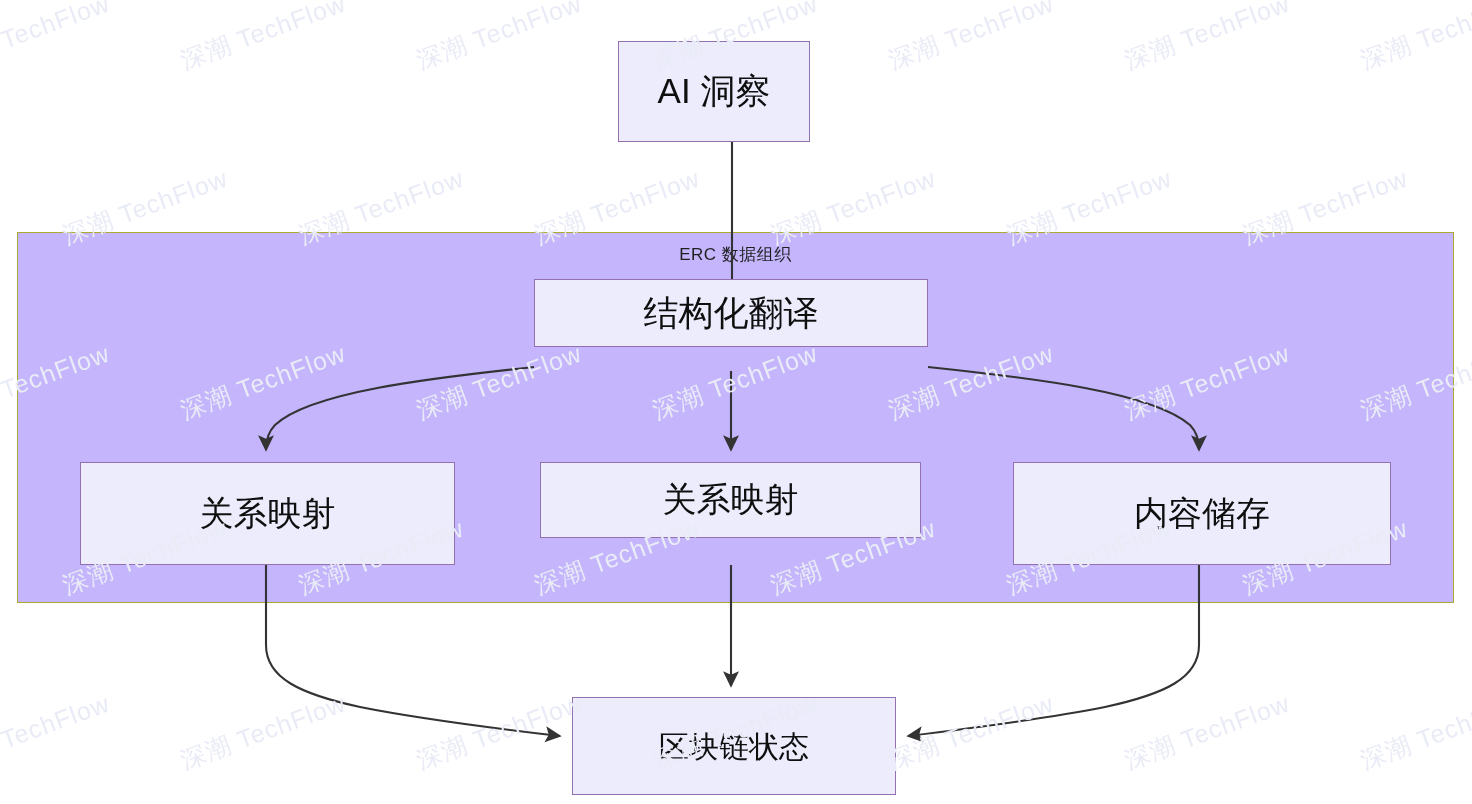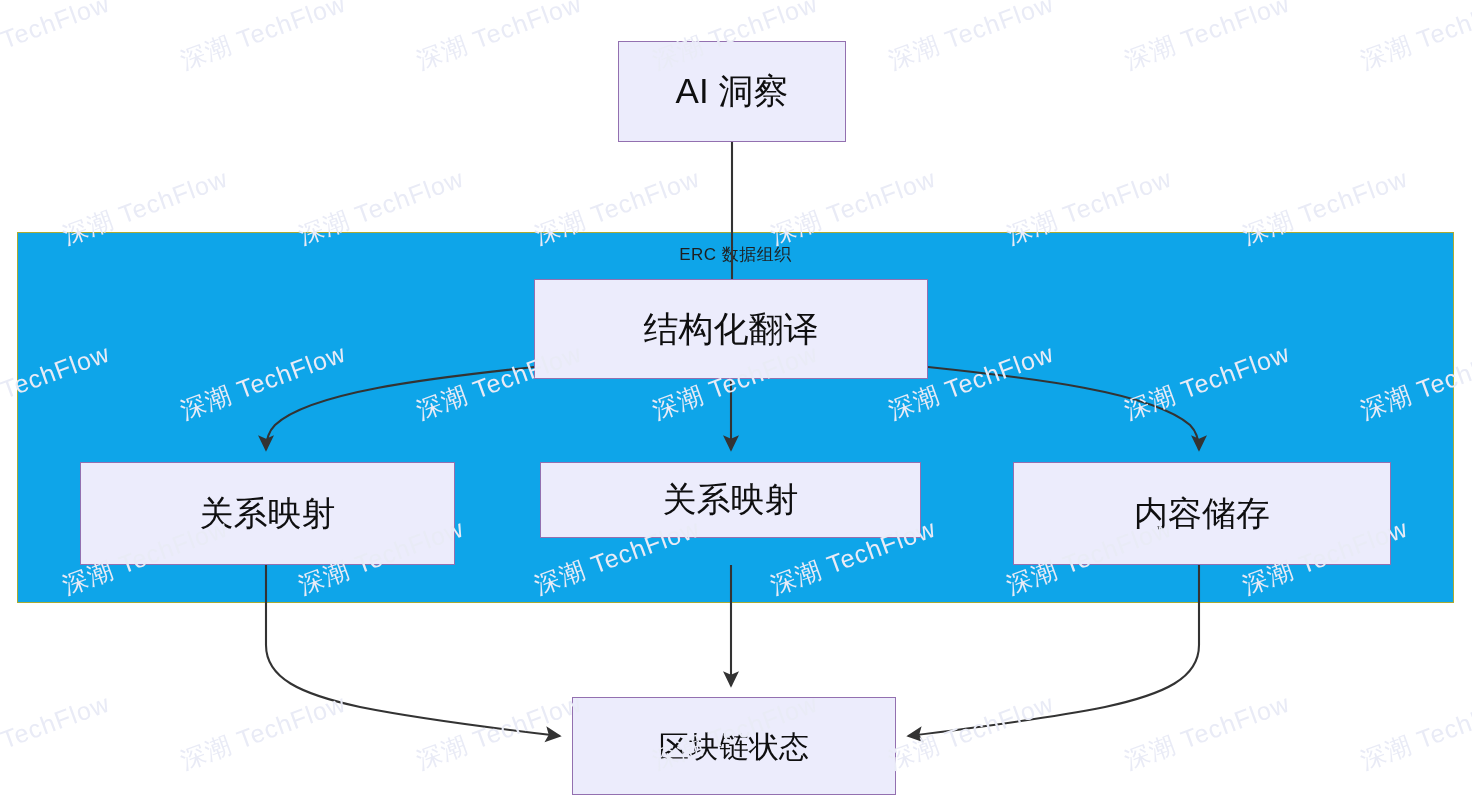--- a/index.html
+++ b/index.html
@@ -36,21 +36,21 @@
     user-select: none;
   }
 
   
   #subgraph-erc {
     position: absolute;
     left: 17px;
     top: 232px;
     width: 1437px;
     height: 371px;
-    background: #0ea5e9;
+    background: #c4b5fd;
     border: 1.6px solid #aaaa33;
     box-sizing: border-box;
     z-index: 1;
   }
   #subgraph-erc-label {
     position: absolute;
     left: 0;
     right: 0;
     top: 10px;
     text-align: center;
@@ -88,22 +88,22 @@
     color: #111111;
     text-align: center;
   }
   .node-label {
     font-size: 34px;
     line-height: 1.1;
     color: #0f0f10;
     font-weight: 400;
   }
 
-  #node-ai-insight      { left: 618px;  top: 41px;  width: 228px; height: 101px; }
-  #node-structured      { left: 534px;  top: 279px; width: 394px; height: 100px;  }
+  #node-ai-insight      { left: 618px;  top: 41px;  width: 192px; height: 101px; }
+  #node-structured      { left: 534px;  top: 279px; width: 394px; height: 68px;  }
   #node-layered-storage { left: 80px;   top: 462px; width: 375px; height: 103px; }
   #node-relation-map    { left: 540px;  top: 462px; width: 381px; height: 76px; }
   #node-content-storage { left: 1013px; top: 462px; width: 378px; height: 103px; }
   #node-blockchain      { left: 572px;  top: 697px; width: 324px; height: 98px;  }
 
   #node-ai-insight .node-label      { font-size: 35px; }
   #node-structured .node-label      { font-size: 35px; }
   #node-blockchain .node-label      { font-size: 30px; }
 </style>
 </head>

